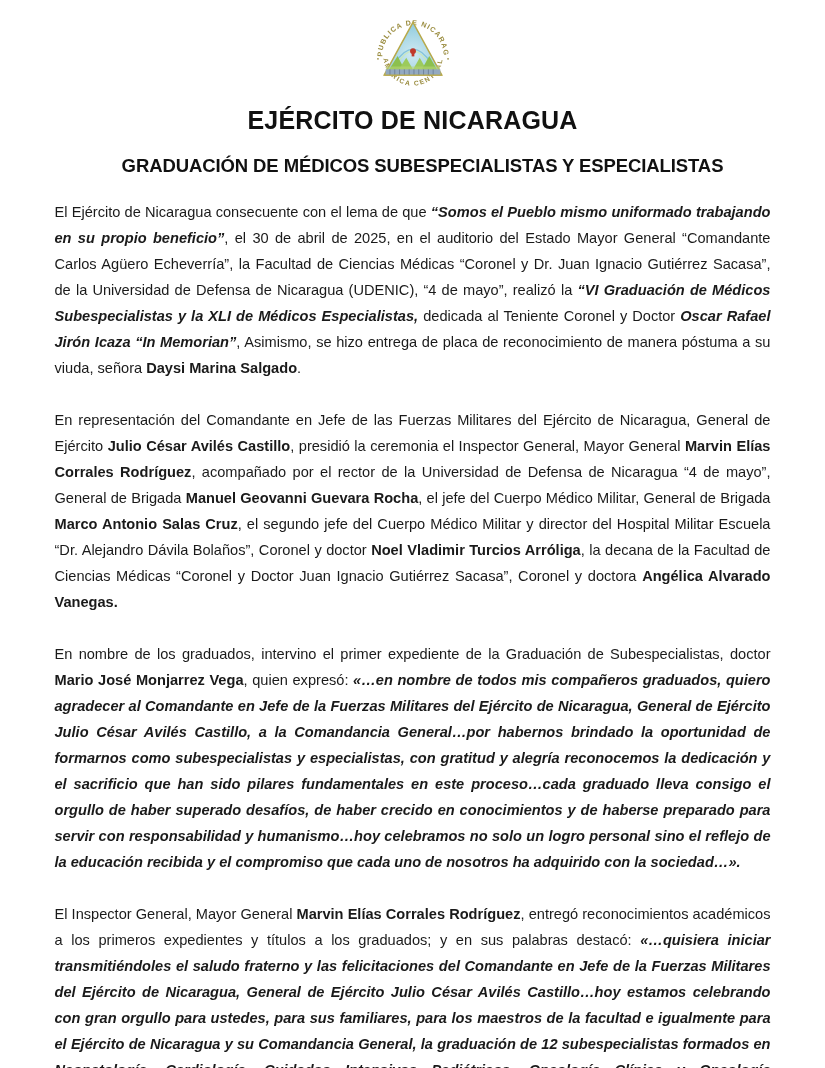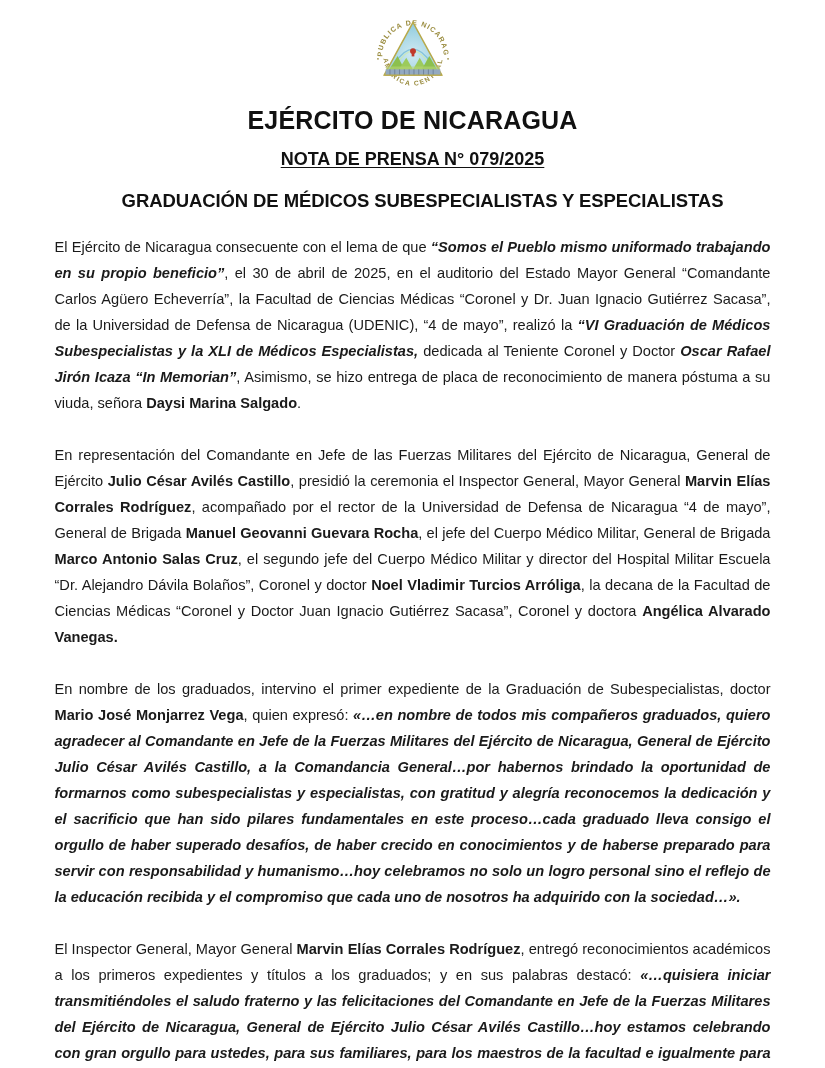--- a/index.html
+++ b/index.html
@@ -137,21 +137,20 @@
         <line x1="61" y1="66" x2="61" y2="72"></line>
         <line x1="66" y1="66" x2="66" y2="72"></line>
         <line x1="71" y1="66" x2="71" y2="72"></line>
       </g>
       <line x1="20" y1="72" x2="80" y2="72" stroke="#b8a94a" stroke-width="1.5"></line>
     </svg>
   </div>
 
   <h1 class="doc-title">EJÉRCITO DE NICARAGUA</h1>
 
-  <div class="press-note"><span>NOTA DE PRENSA N° 079/2025</span></div>
 
   <h2 class="subject-title">GRADUACIÓN DE MÉDICOS SUBESPECIALISTAS Y ESPECIALISTAS</h2>
 
   <div class="body-block">
 
     <p class="para"><span>El Ejército de Nicaragua consecuente con el lema de que </span><span class="bi">“Somos el Pueblo mismo uniformado trabajando en su propio beneficio”</span><span>, el 30 de abril de 2025, en el auditorio del Estado Mayor General “Comandante Carlos Agüero Echeverría”, la Facultad de Ciencias Médicas “Coronel y Dr. Juan  Ignacio Gutiérrez Sacasa”, de la Universidad de Defensa de Nicaragua (UDENIC), “4 de mayo”, realizó la </span><span class="bi">“VI Graduación de Médicos Subespecialistas y la XLI de Médicos Especialistas,</span><span> dedicada al Teniente Coronel y Doctor </span><span class="bi">Oscar Rafael Jirón Icaza “In Memorian”</span><span>, Asimismo, se hizo entrega de placa de reconocimiento de manera póstuma a su viuda, señora </span><span class="b">Daysi Marina Salgado</span><span>.</span></p>
 
     <p class="para"><span>En representación del Comandante en Jefe de las Fuerzas Militares del Ejército de Nicaragua, General de Ejército </span><span class="b">Julio César Avilés Castillo</span><span>, presidió la ceremonia el Inspector General, Mayor General </span><span class="b">Marvin Elías Corrales Rodríguez</span><span>, acompañado por el rector de la Universidad de Defensa de Nicaragua “4 de mayo”, General de Brigada </span><span class="b">Manuel Geovanni Guevara Rocha</span><span>, el jefe del Cuerpo Médico Militar, General de Brigada </span><span class="b">Marco Antonio Salas Cruz</span><span>, el segundo jefe del Cuerpo Médico Militar y director del Hospital Militar Escuela “Dr. Alejandro Dávila Bolaños”, Coronel y doctor </span><span class="b">Noel Vladimir Turcios Arróliga</span><span>, la decana de la Facultad de Ciencias Médicas “Coronel y Doctor Juan Ignacio Gutiérrez Sacasa”, Coronel y doctora </span><span class="b">Angélica Alvarado Vanegas.</span></p>
 
     <p class="para"><span>En nombre de los graduados, intervino el primer expediente de la Graduación de Subespecialistas, doctor </span><span class="b">Mario José Monjarrez Vega</span><span>, quien expresó: </span><span class="bi">«…en nombre de todos mis compañeros graduados, quiero agradecer al Comandante en Jefe de la Fuerzas Militares del Ejército de Nicaragua, General de Ejército Julio César Avilés Castillo, a la Comandancia General…por habernos brindado la oportunidad de formarnos como subespecialistas y especialistas, con gratitud y alegría reconocemos la dedicación y el sacrificio que han sido pilares fundamentales en este proceso…cada graduado lleva consigo el orgullo de haber superado desafíos, de haber crecido en conocimientos y de haberse preparado para servir con responsabilidad y humanismo…hoy celebramos no solo un logro personal sino el reflejo de la educación recibida y el compromiso que cada uno de nosotros ha adquirido con la sociedad…».</span></p>

